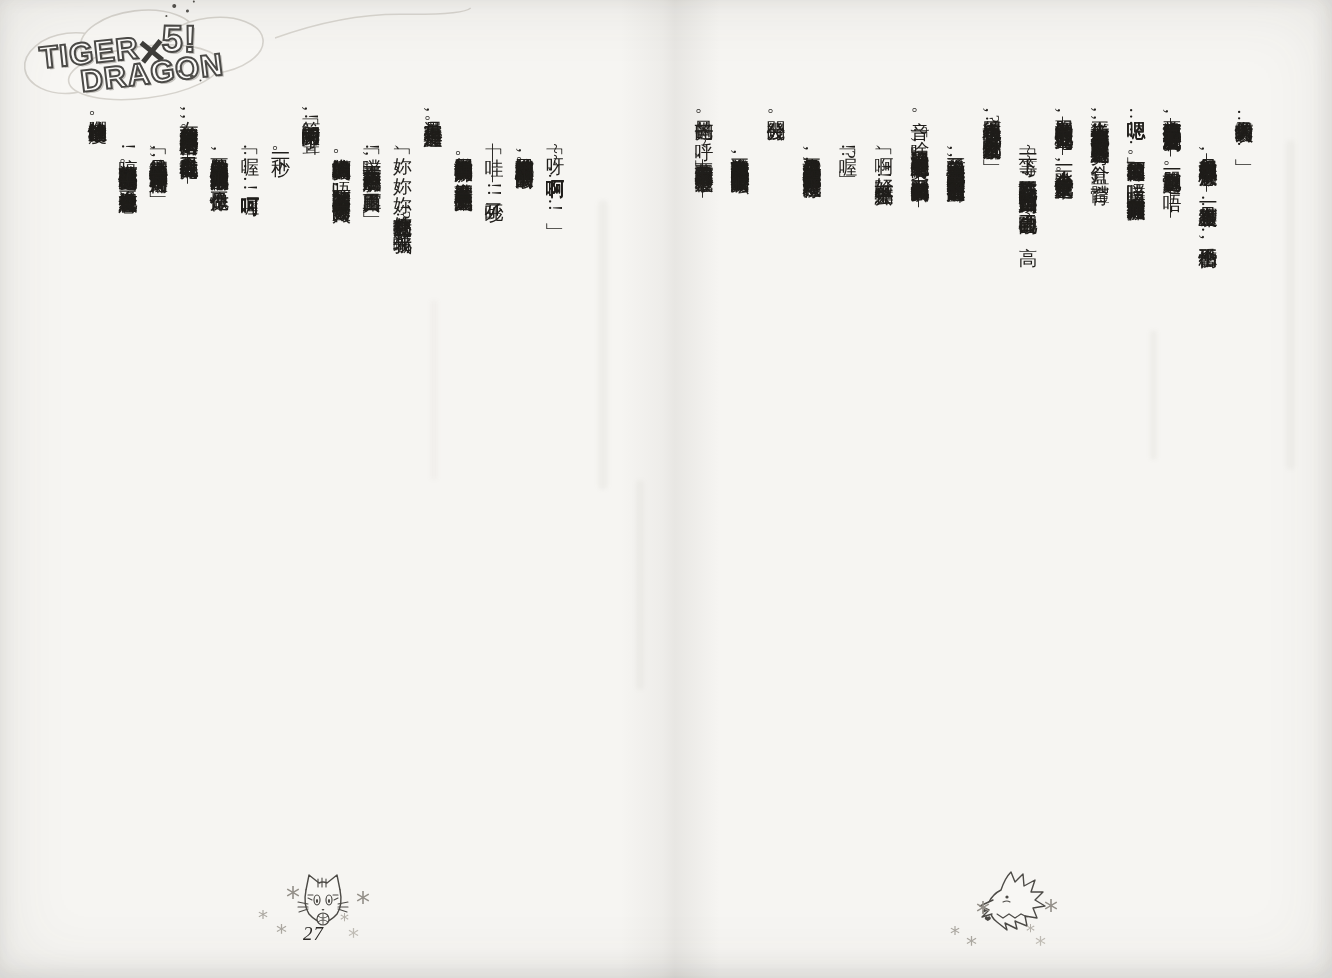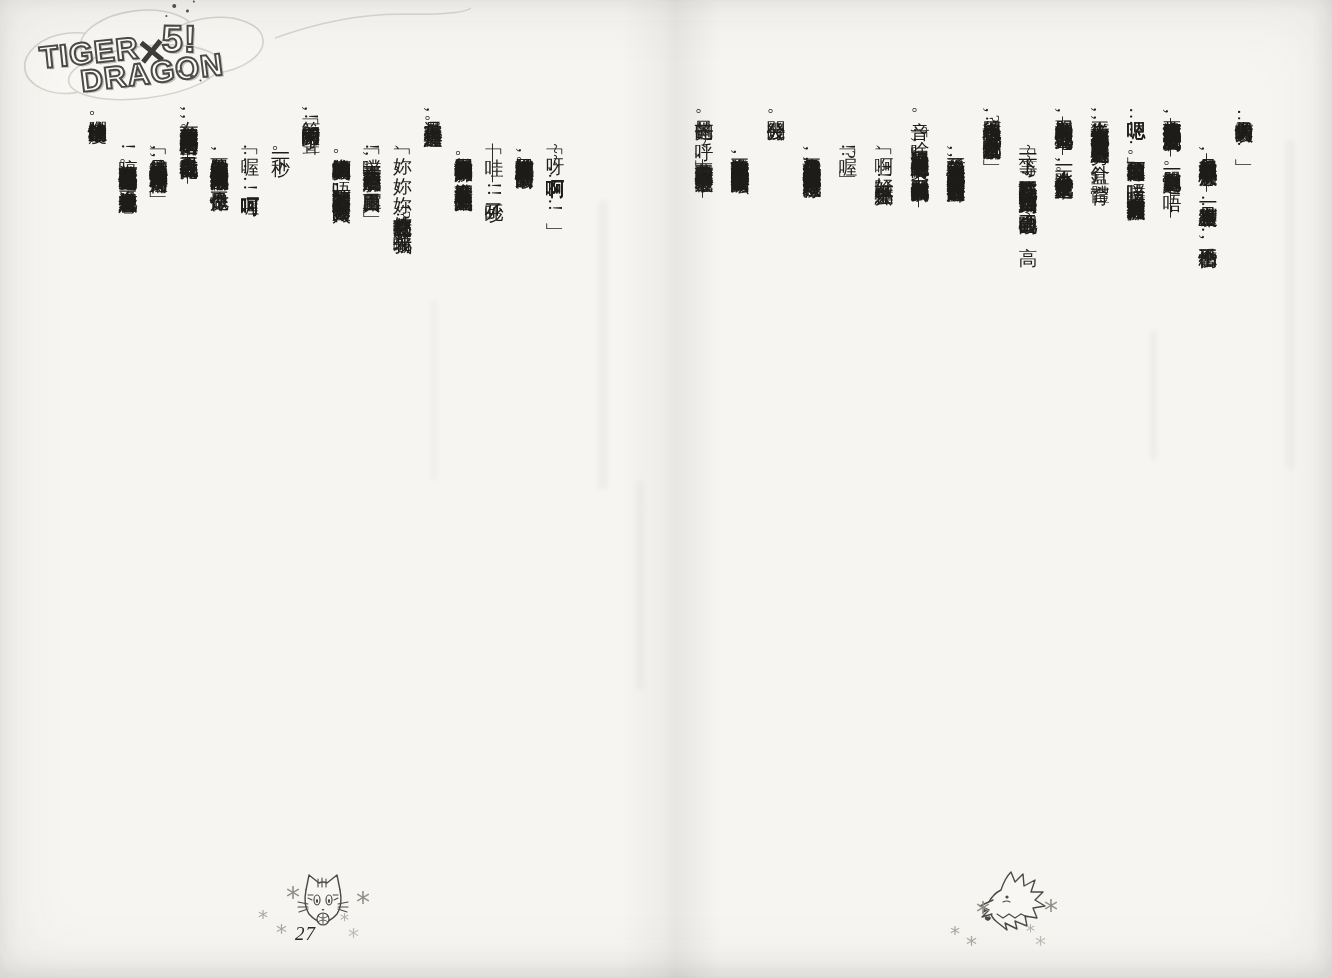--- a/index.html
+++ b/index.html
@@ -152,21 +152,21 @@
     <g fill="#4c4a46">
       <ellipse cx="21" cy="30" rx="1.1" ry="2"></ellipse>
       <ellipse cx="33" cy="30" rx="1.1" ry="2"></ellipse>
       <path d="M25.5,38 L28.5,38 L27,40 Z"></path>
     </g>
     <g fill="#f8f7f4" stroke="#4c4a46" stroke-width="1.2">
       <circle cx="27" cy="48" r="6"></circle>
       <path d="M22,45 Q27,49 32,45 M22,51 Q27,47 32,51 M27,42 L27,54" fill="none" stroke-width="0.9"></path>
     </g>
   </svg>
-  <span class="pnum" style="left:295px;top:923px;">27</span>
+  <span class="pnum" style="left:303px;top:923px;">27</span>
   <span class="sparkle" style="left:258px;top:912px;font-size:20px;color:#aca8a1;">*</span>
   <span class="sparkle" style="left:286px;top:893px;font-size:28px;color:#938f88;">*</span>
   <span class="sparkle" style="left:276px;top:928px;font-size:22px;color:#aca8a1;">*</span>
   <span class="sparkle" style="left:340px;top:915px;font-size:18px;color:#b6b2ab;">*</span>
   <span class="sparkle" style="left:356px;top:898px;font-size:28px;color:#938f88;">*</span>
   <span class="sparkle" style="left:348px;top:932px;font-size:22px;color:#c1bdb6;">*</span>
 
   <svg class="doodle" style="left:977px;top:866px;" width="72" height="70" viewBox="0 0 72 70">
     <g fill="#f8f7f4" stroke="#4c4a46" stroke-width="1.4" stroke-linejoin="round" stroke-linecap="round">
       <path d="M34,6 L38,16 L46,8 L47,20 L58,14 L54,26 L66,26 L58,34 L68,40 L56,42 L60,52 L48,50 L50,60 L38,55 L40,63 L28,57 L30,64 L20,56 Q12,50 14,42 L6,46 L12,36 Q16,28 24,24 Q28,12 34,6 Z"></path>

